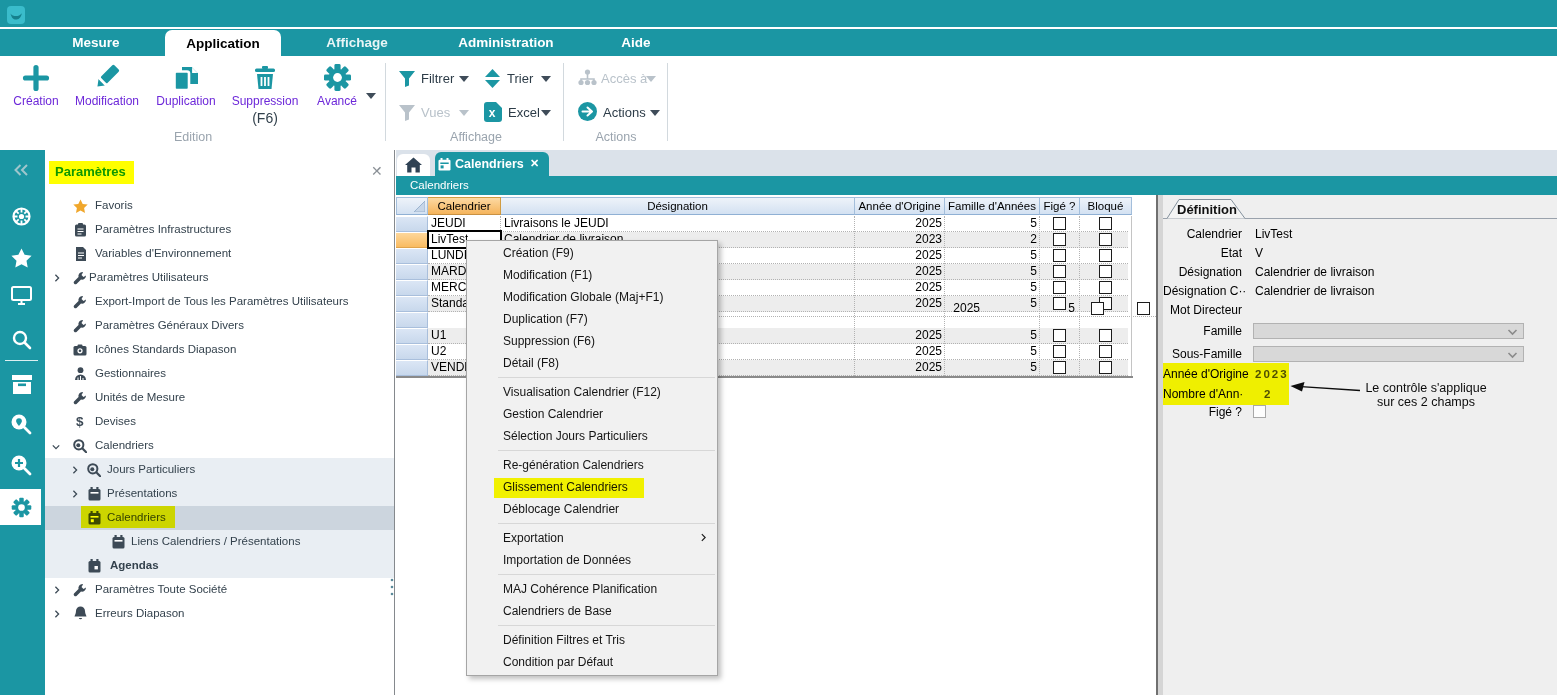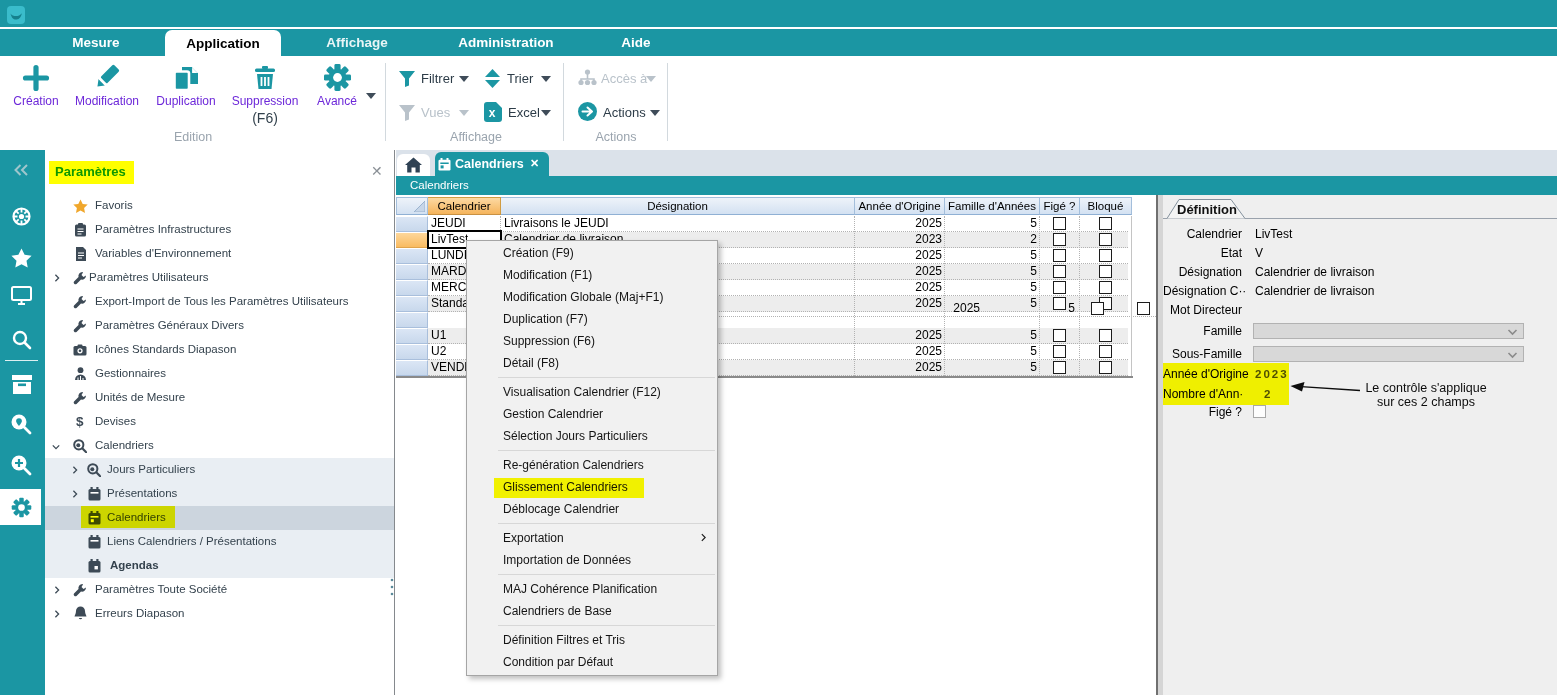--- a/index.html
+++ b/index.html
@@ -354,21 +354,21 @@
     <div class="titem" style="top:356px;">
         <svg style="position:absolute;left:43px;top:5px;" width="13" height="14" viewBox="0 0 13 14">
           <rect x="0.5" y="2" width="12" height="11.5" rx="1.5" fill="#3d4a56"></rect>
           <rect x="2.5" y="0" width="2.2" height="3" fill="#3d4a56"></rect>
           <rect x="8.3" y="0" width="2.2" height="3" fill="#3d4a56"></rect>
           <rect x="2.5" y="5" width="8" height="1.6" fill="#fff"></rect>
           <rect x="2.8" y="8.2" width="3" height="3" fill="#fff"></rect>
         </svg>
         <span class="txt" style="left:62px;">Calendriers</span>
       </div>
-    <div class="titem" style="top:380px;">
+    <div class="titem" style="top:380px;margin-left:24px;">
         <svg style="position:absolute;left:43px;top:5px;" width="13" height="14" viewBox="0 0 13 14">
           <rect x="0.5" y="2" width="12" height="11.5" rx="1.5" fill="#3d4a56"></rect>
           <rect x="2.5" y="0" width="2.2" height="3" fill="#3d4a56"></rect>
           <rect x="8.3" y="0" width="2.2" height="3" fill="#3d4a56"></rect>
           <rect x="2.5" y="5" width="8" height="1.6" fill="#fff"></rect>
         </svg>
         <span class="txt" style="left:62px;">Liens Calendriers / Présentations</span>
       </div>
     <div class="titem" style="top:404px;">
         <svg style="position:absolute;left:43px;top:5px;" width="13" height="14" viewBox="0 0 13 14">

